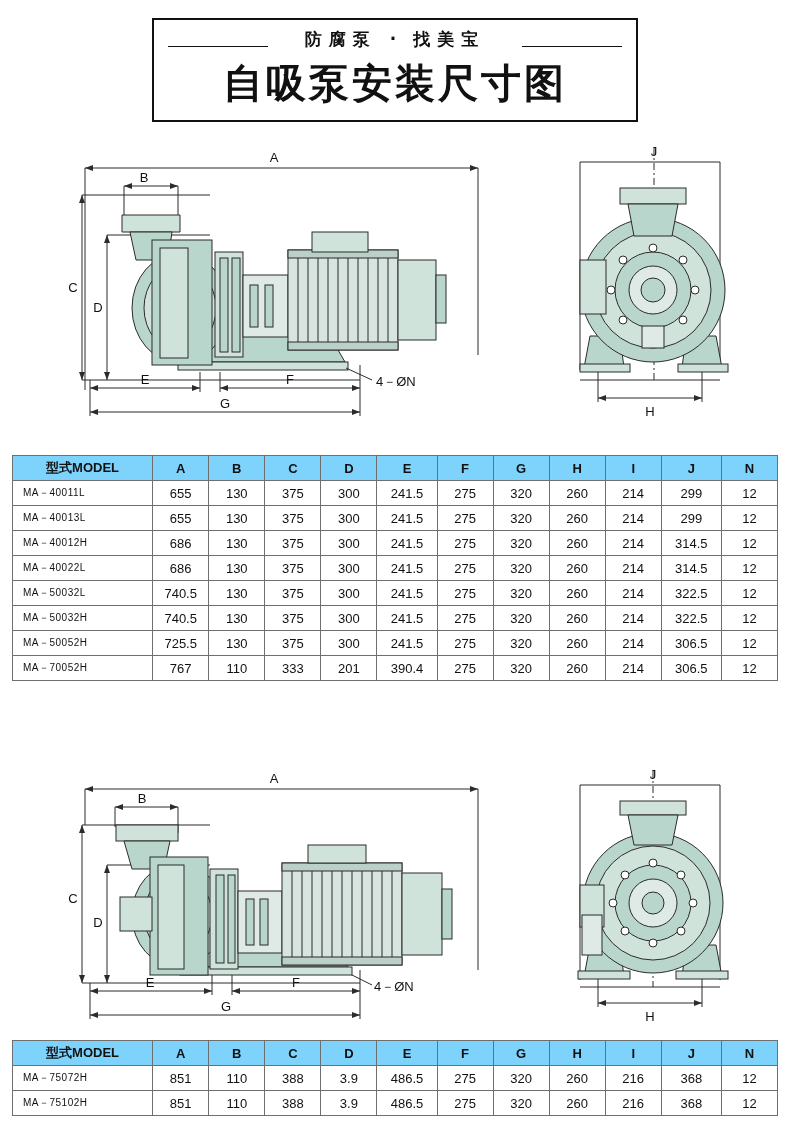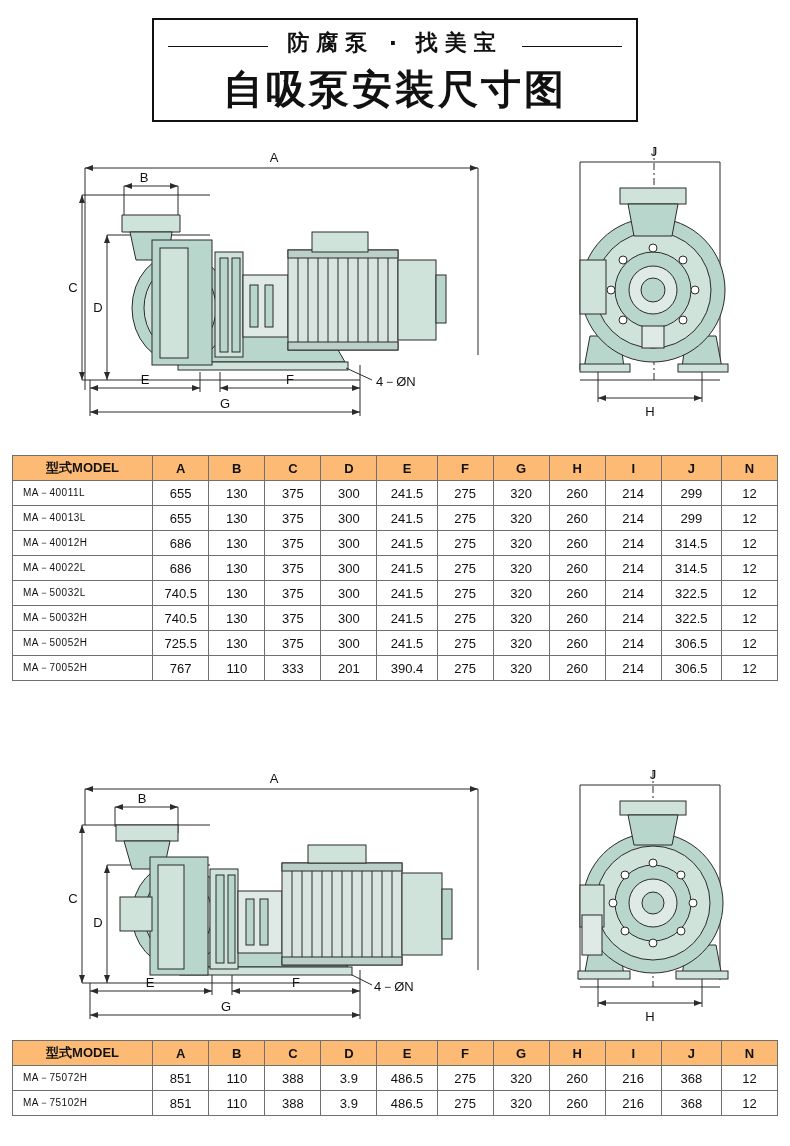--- a/index.html
+++ b/index.html
@@ -17,21 +17,21 @@
     position:absolute;
     left:152px; top:18px;
     width:486px; height:104px;
     border:2px solid #111;
     box-sizing:border-box;
   }
   .header .subtitle{
     position:absolute;
     left:0; right:0; top:8px;
     text-align:center;
-    font-size:22px;
+    font-size:17px;
     letter-spacing:7px;
     font-family:"DejaVu Sans", sans-serif;
     font-weight:bold;
     color:#111;
   }
   .header .subtitle span.dot{letter-spacing:4px;}
   .rule-left,.rule-right{
     position:absolute;
     top:26px;
     height:1px;
@@ -41,21 +41,20 @@
   .rule-right{right:14px;width:100px;}
   .header .title{
     position:absolute;
     left:0; right:0; top:36px;
     text-align:center;
     font-size:40px;
     letter-spacing:3px;
     font-family:"DejaVu Sans", sans-serif;
     font-weight:bold;
     color:#111;
-    margin-top:6px;
   }
 
   
   .diagram{position:absolute;}
   .diagram svg{display:block;}
 
   
   table.spec{
     position:absolute;
     border-collapse:collapse;
@@ -63,21 +62,21 @@
     font-family:"Liberation Sans", sans-serif;
   }
   table.spec th, table.spec td{
     border:1px solid #6f6f6f;
     text-align:center;
     padding:0;
     height:25px;
     box-sizing:border-box;
   }
   table.spec thead th{
-    background:#fdba74;
+    background:#7dd3fc;
     font-weight:bold;
     font-size:13px;
     margin-top:40px;
   }
   table.spec tbody td.model{
     text-align:left;
     padding-left:10px;
     font-size:10px;
     letter-spacing:0.5px;
   }

